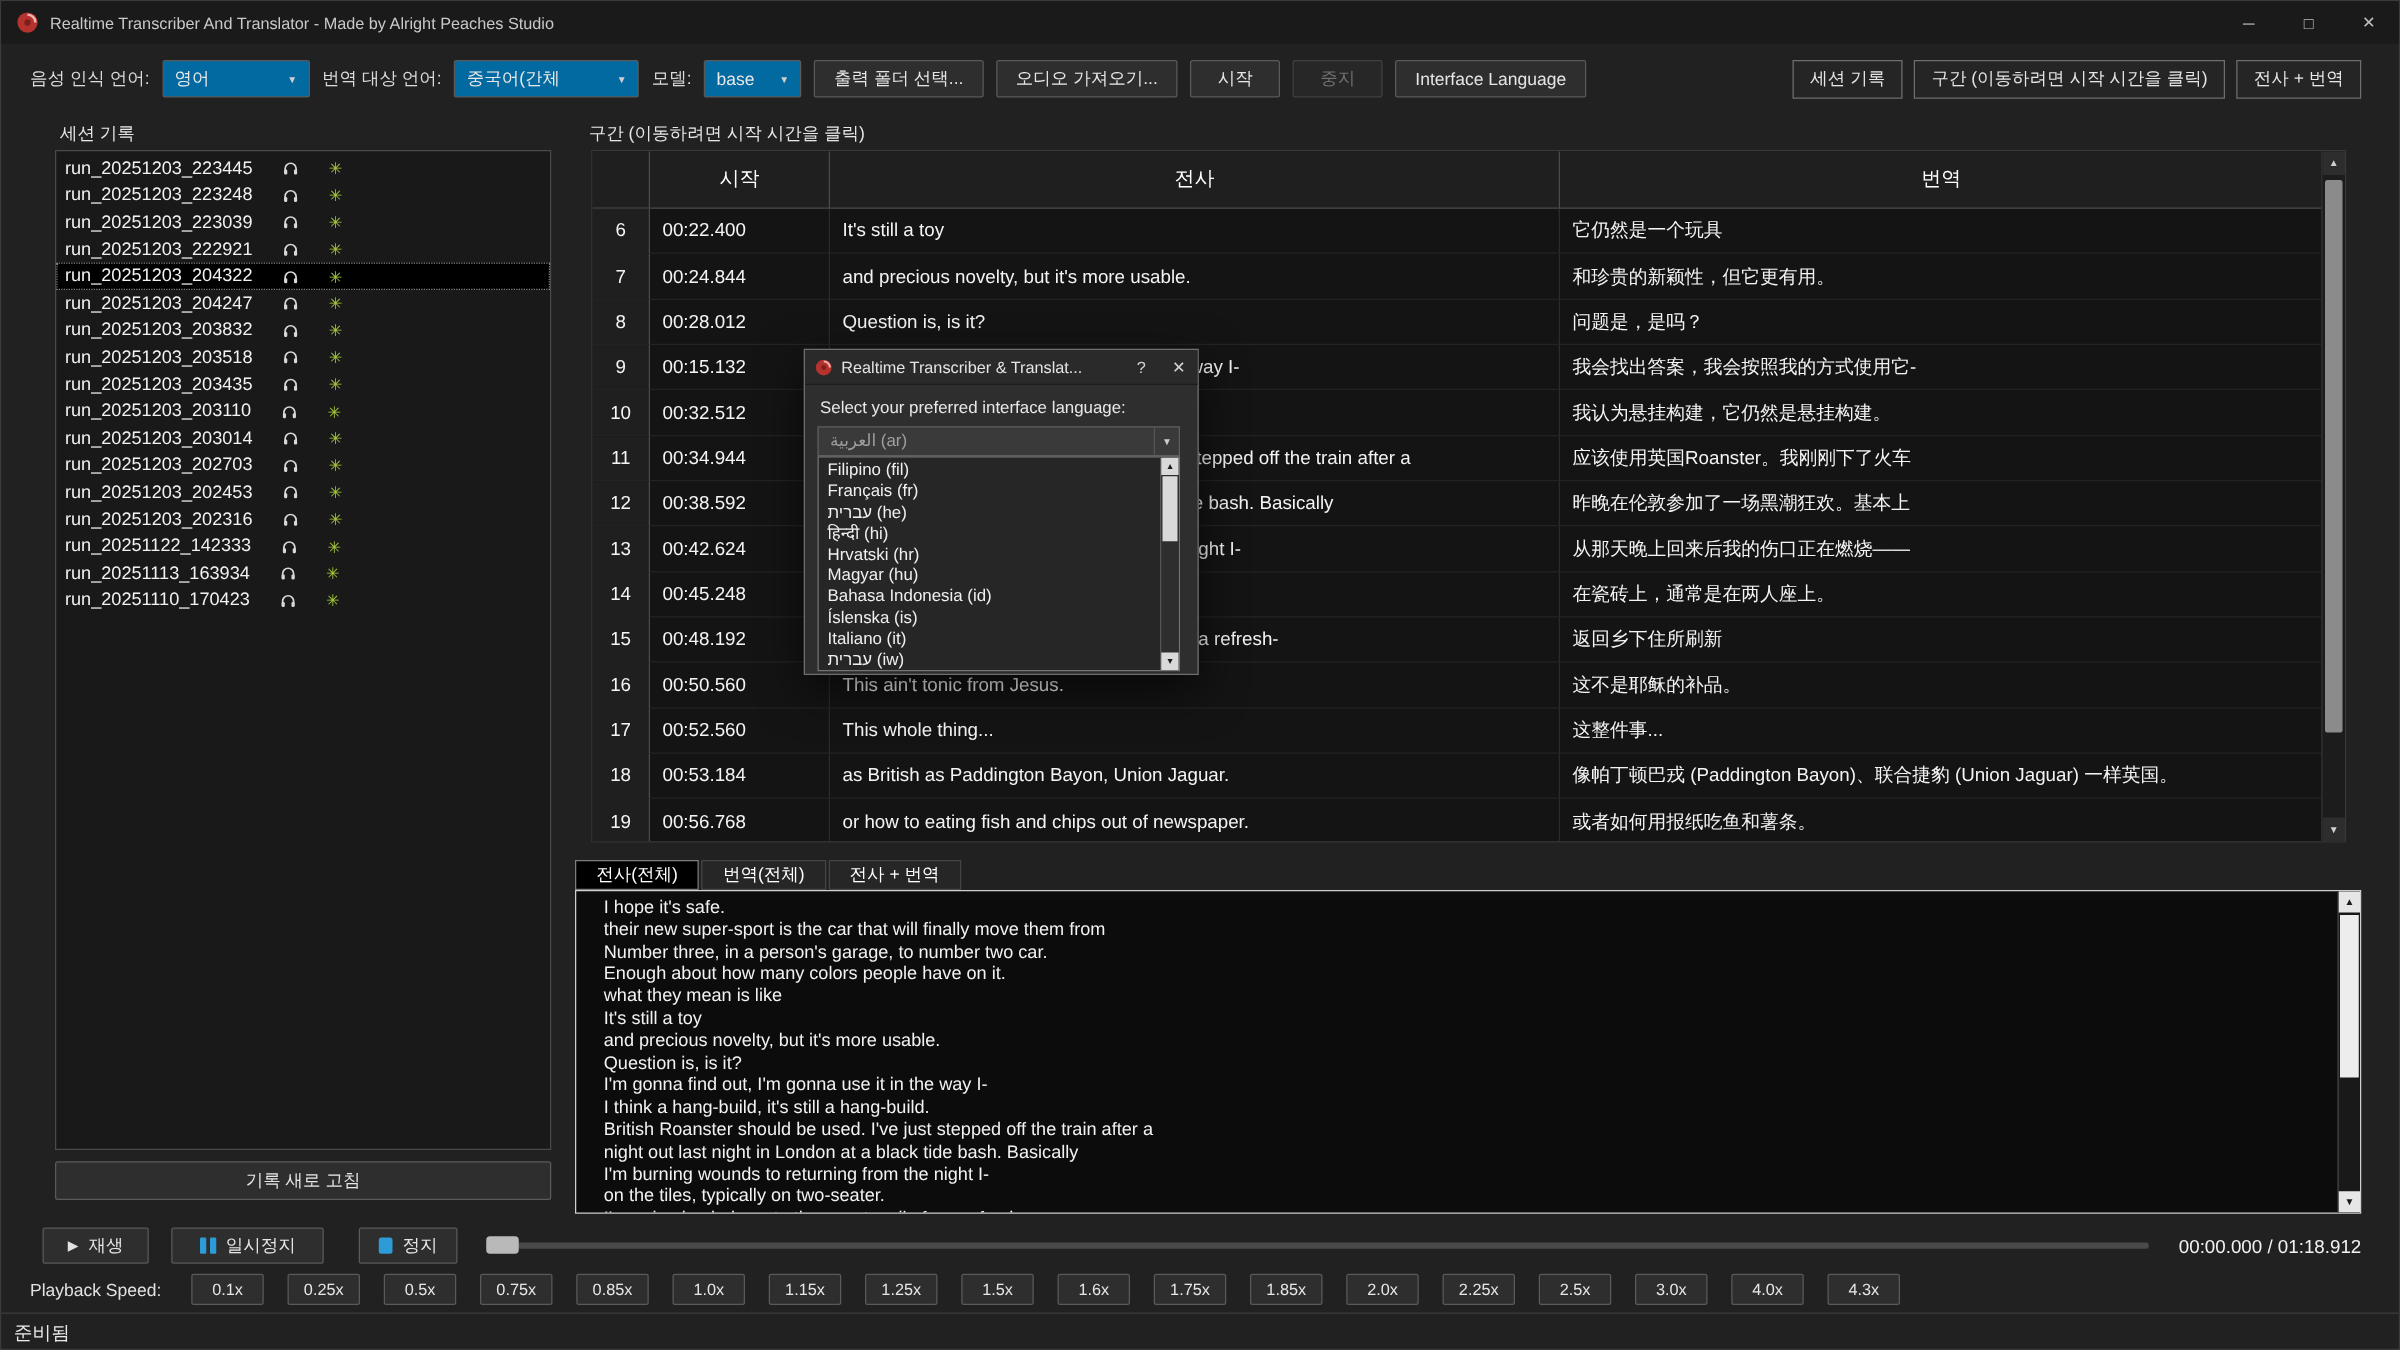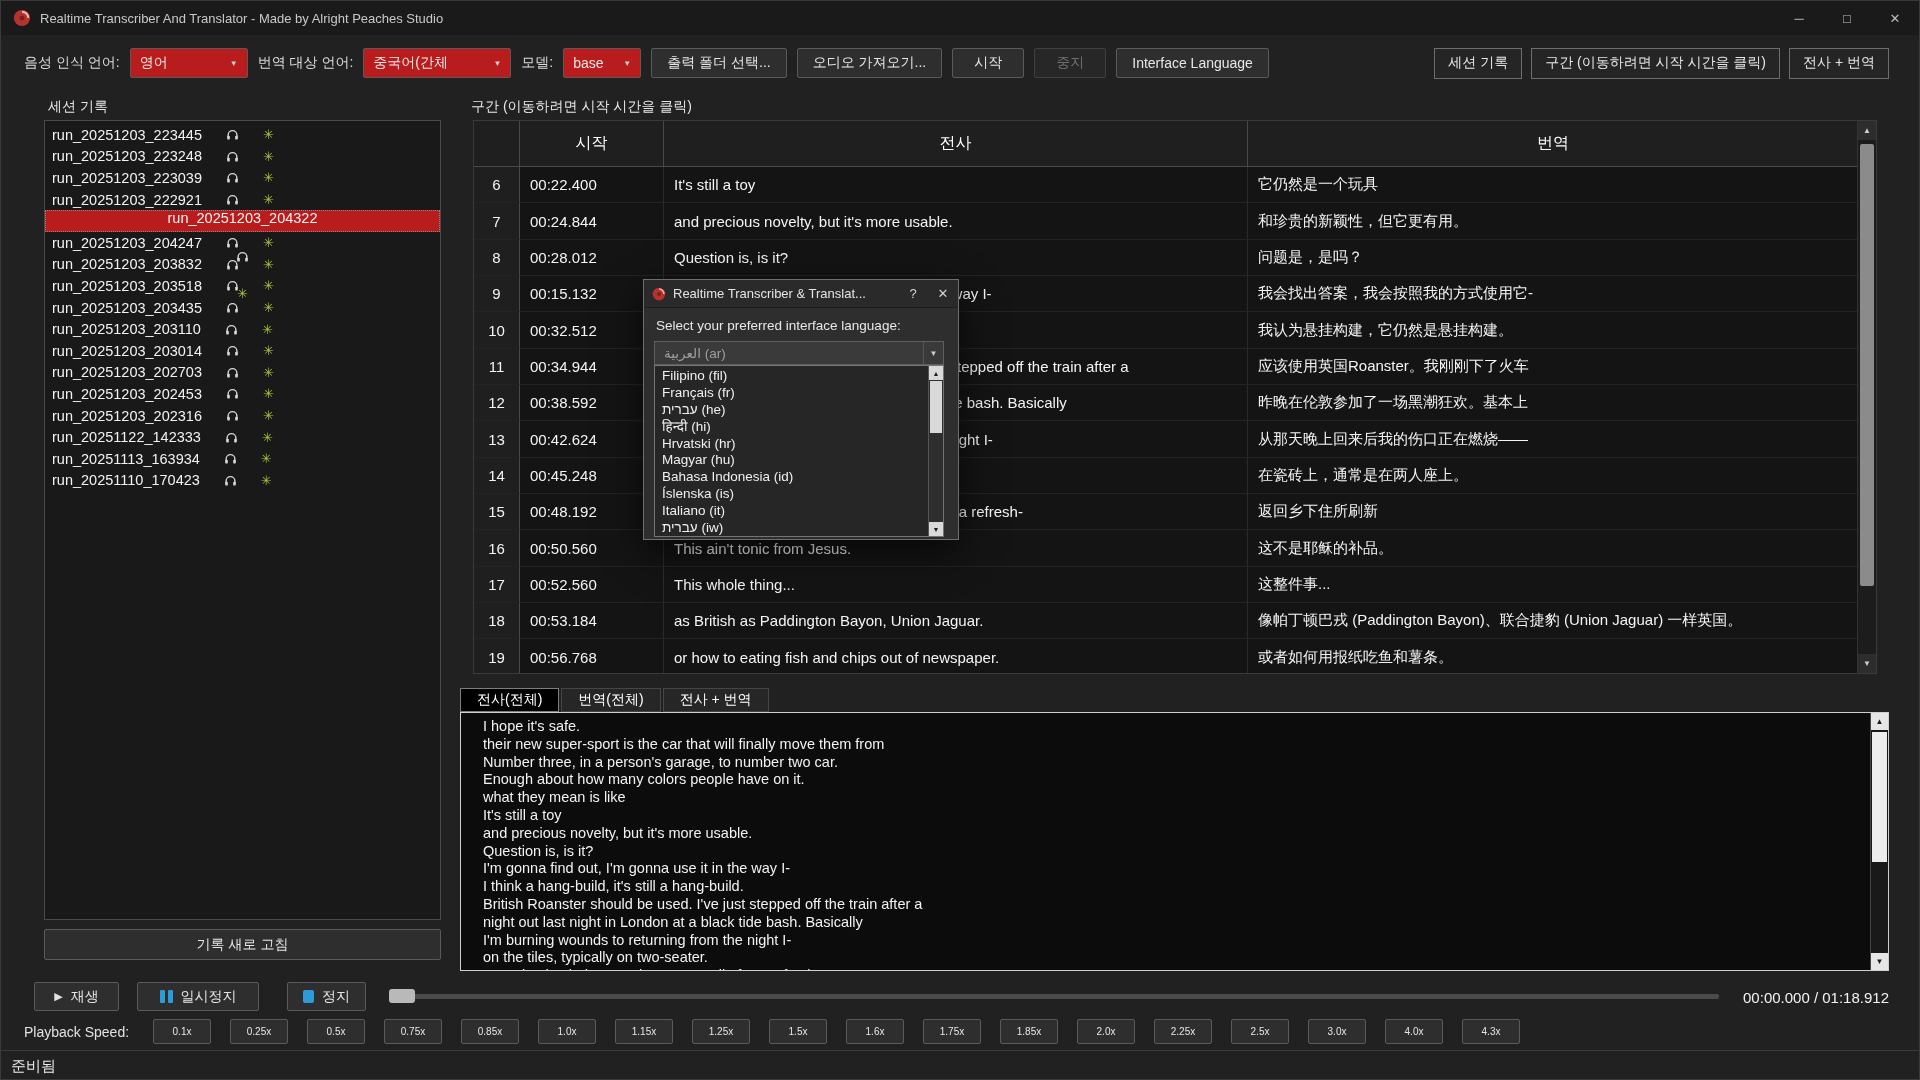--- a/index.html
+++ b/index.html
@@ -10,32 +10,32 @@
   
   .titlebar { position:absolute; top:0; left:0; right:0; height:34px; background:#1a1a1a; display:flex; align-items:center; gap:9px; padding-left:12px; }
   .app-icon { width:18px; height:18px; display:inline-flex; }
   .title-text { font-size:13px; color:#c9c9c9; white-space:nowrap; }
   .win-controls { margin-left:auto; display:flex; height:34px; }
   .win-btn { width:48px; height:34px; display:flex; align-items:center; justify-content:center; font-size:13px; color:#bdbdbd; }
 
   
   .toolbar { position:absolute; top:40px; left:0; right:0; height:44px; display:flex; align-items:center; gap:10px; padding:0 30px 0 23px; }
   .tb-label { font-size:14px; color:#dcdcdc; white-space:nowrap; }
-  .combo { height:30px; background:#b91c1c; border:1px solid #5a5a5a; border-radius:2px; display:flex; align-items:center; padding:0 9px; font-size:14px; gap:8px; }
+  .combo { height:30px; background:#0369a1; border:1px solid #5a5a5a; border-radius:2px; display:flex; align-items:center; padding:0 9px; font-size:14px; gap:8px; }
   .combo .arrow-glyph { margin-left:auto; font-size:8px; color:#cfcfcf; }
   .btn { height:30px; background:#2e2e2e; border:1px solid #5a5a5a; border-radius:2px; color:#e6e6e6; font-size:14px; padding:0 15px; display:flex; align-items:center; justify-content:center; white-space:nowrap; }
   .btn.disabled { color:#6f6f6f; border-color:#404040; background:#272727; }
   .dock-tabs { margin-left:auto; display:flex; gap:9px; }
   .dock-tab { height:31px; background:#252525; border:1px solid #6e6e6e; color:#e6e6e6; font-size:14px; padding:0 13px; display:flex; align-items:center; white-space:nowrap; }
 
   
   .sidebar-title { position:absolute; left:47px; top:97px; font-size:14px; color:#e6e6e6; }
   .session-list { position:absolute; left:43px; top:119px; width:397px; height:800px; background:#191919; border:1px solid #4a4a4a; padding-top:3px; overflow:hidden; }
   .session-item { height:21.6px; display:flex; align-items:center; gap:24px; padding:0 7px; font-size:14.5px; color:#f2f2f2; }
-  .session-item.selected { background:#b91c1c; outline:1px dotted #8a8a8a; outline-offset:-1px;flex-direction:column; }
+  .session-item.selected { background:#000000; outline:1px dotted #8a8a8a; outline-offset:-1px; }
   .session-item .hp { display:inline-flex; }
   .green-glyph { color:#a4c639; font-size:13px; line-height:1; }
   .refresh-btn { position:absolute; left:43px; top:928px; width:397px; height:31px; }
 
   
   .segments-label { position:absolute; left:470px; top:97px; font-size:14px; color:#e6e6e6; }
   .seg-table { position:absolute; left:472px; top:119px; width:1404px; height:554px; background:#141414; border:1px solid #3a3a3a; overflow:hidden; }
   .seg-header { display:grid; grid-template-columns:46px 144px 584px 611px; height:46px; }
   .seg-header .hc { background:#1f1f1f; border-right:1px solid #4a4a4a; border-bottom:1px solid #4a4a4a; display:flex; align-items:center; justify-content:center; font-size:16px; color:#fff; }
   .seg-body { position:absolute; top:46px; left:0; right:19px; bottom:0; }
@@ -69,21 +69,21 @@
   .pause-glyph i { width:5px; height:13px; background:#2d9bd8; border-radius:1px; }
   .stop-glyph { width:13px; height:13px; background:#2d9bd8; border-radius:2px; }
   .slider { position:absolute; left:388px; top:985px; width:1330px; height:20px; }
   .slider .groove { position:absolute; top:8px; left:0; right:0; height:5px; background:#4a4a4a; border-radius:2px; }
   .slider .handle { position:absolute; left:0; top:3px; width:26px; height:14px; background:#b9b9b9; border-radius:3px; }
   .time-label { position:absolute; right:30px; top:988px; font-size:15px; color:#f2f2f2; white-space:nowrap; }
 
   
   .speed-label { position:absolute; left:23px; top:1023px; font-size:14px; color:#e2e2e2; }
   .speed-buttons { position:absolute; left:152px; top:1018px; display:flex; gap:19px; }
-  .speed-btn { height:25px; min-width:58px; padding:0 10px; font-size:10px; }
+  .speed-btn { height:25px; min-width:58px; padding:0 10px; font-size:13px; }
 
   
   .status-sep { position:absolute; left:0; right:0; top:1049px; border-top:1px solid #3c3c3c; }
   .status-text { position:absolute; left:10px; top:1056px; font-size:15px; color:#eaeaea; }
 
   
   .dialog { position:absolute; left:642px; top:278px; width:316px; height:261px; background:#2e2e2e; border:1px solid #6e6e6e; box-shadow:0 12px 36px rgba(0,0,0,.65); z-index:10; }
   .dlg-titlebar { height:28px; background:#2a2a2a; border-bottom:1px solid #1d1d1d; display:flex; align-items:center; gap:7px; padding-left:8px; }
   .dlg-titlebar .app-icon { width:14px; height:14px; }
   .dlg-title { font-size:13px; color:#e4e4e4; white-space:nowrap; overflow:hidden; }

